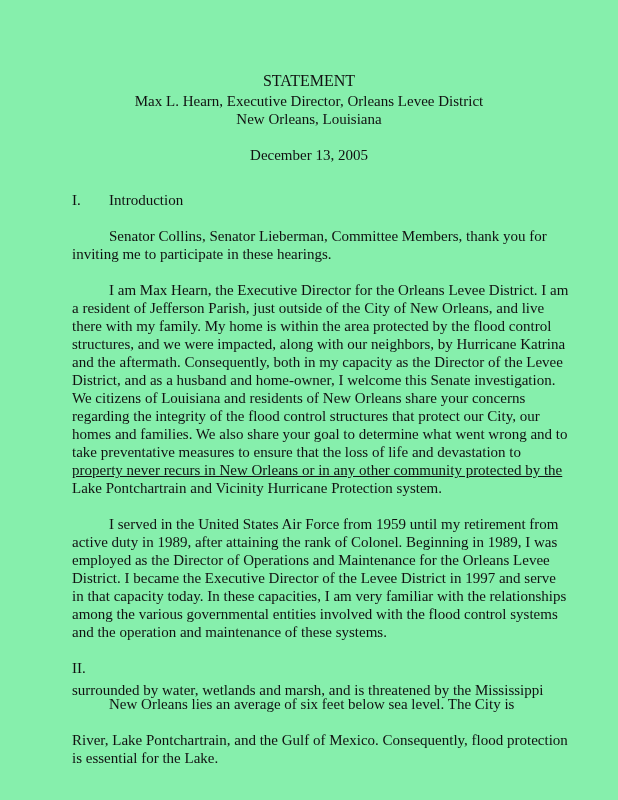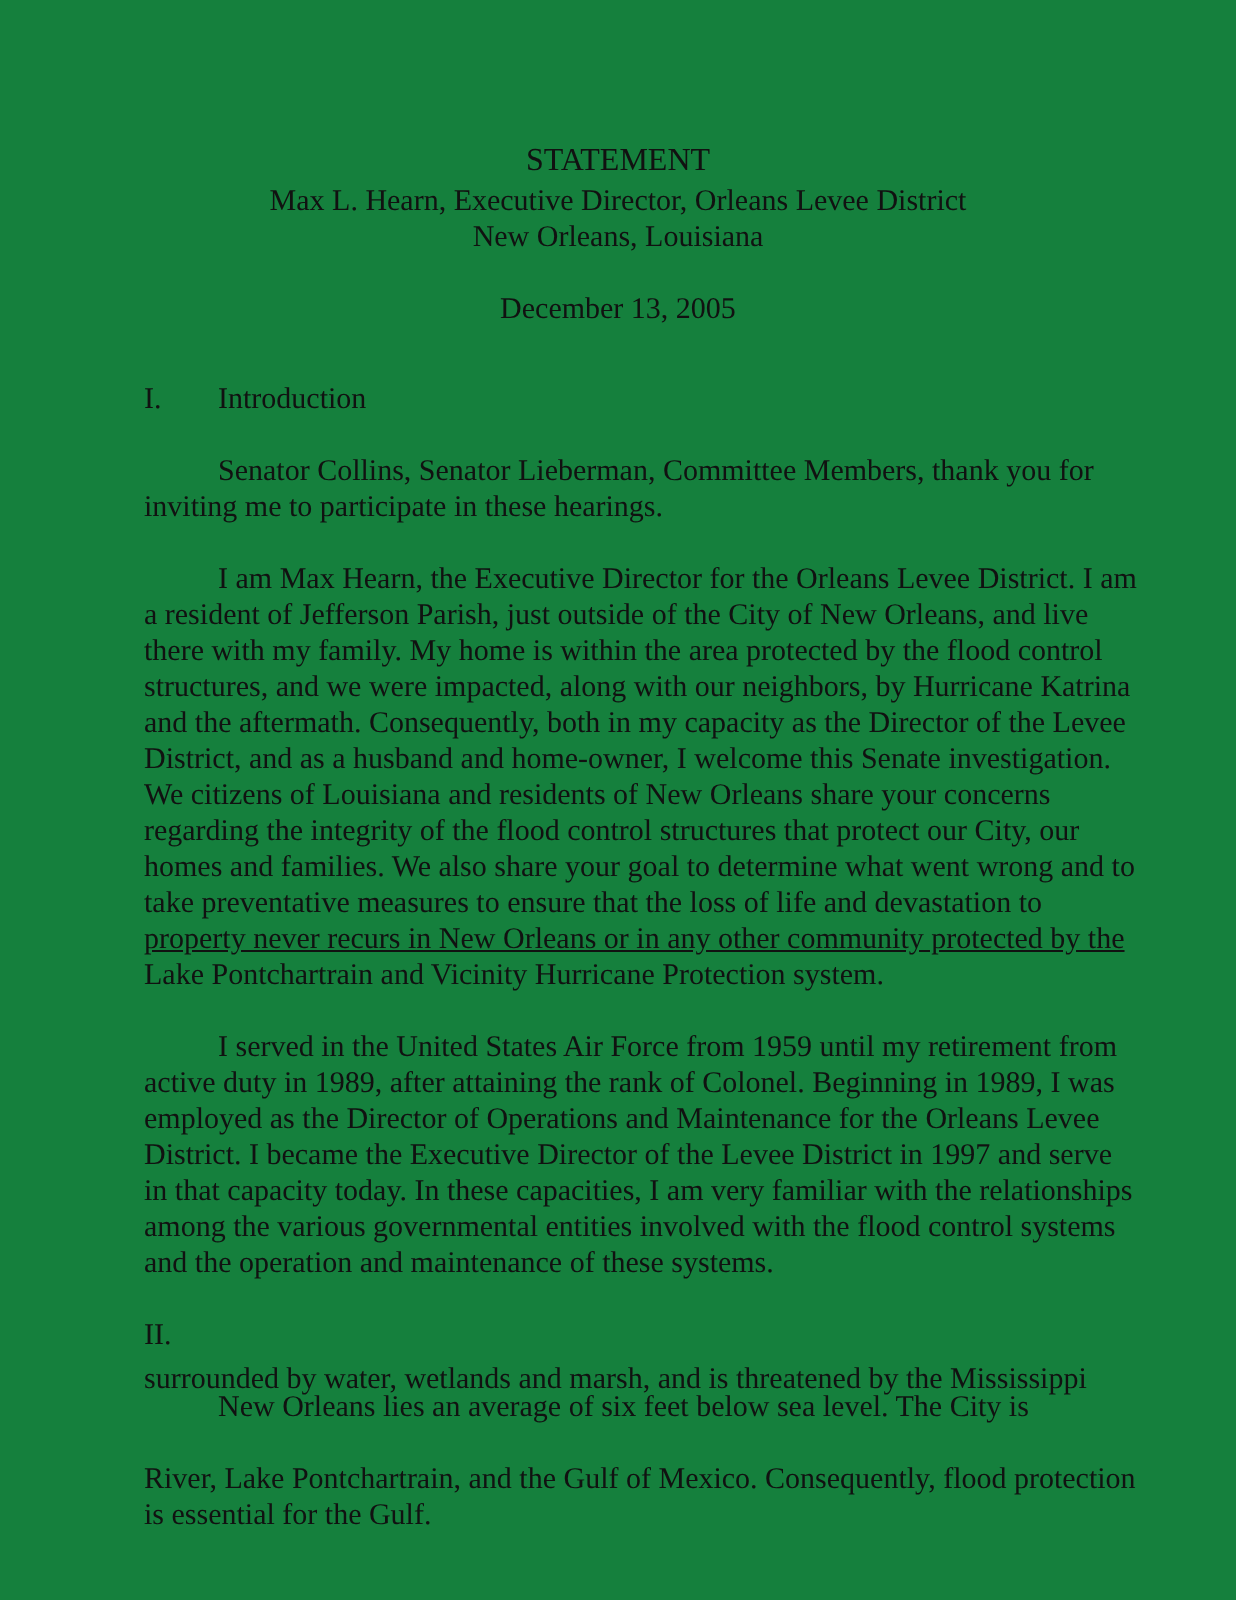--- a/index.html
+++ b/index.html
@@ -1,18 +1,18 @@
 <!DOCTYPE html>
 <html><head>
 <meta charset="utf-8">
 <style>
   html, body { margin: 0; padding: 0; background: #ffffff; }
   body { width: 618px; height: 800px; position: relative; overflow: hidden;
          font-family: "Liberation Serif", "DejaVu Serif", serif; color: #111; }
-  .page { position: absolute; left: 0; top: 0; width: 618px; height: 800px; background: #15803d; }
+  .page { position: absolute; left: 0; top: 0; width: 618px; height: 800px; background: #86efac; }
   .center { position: absolute; left: 0; width: 618px; text-align: center; font-size: 15px; line-height: 18px; white-space: nowrap; }
   .title { font-size: 16px; }
   .line { position: absolute; left: 72px; font-size: 15px; line-height: 18px; white-space: nowrap; }
   .indent { left: 109px; }
   .num { position: absolute; left: 72px; font-size: 15px; line-height: 18px; }
   .head { position: absolute; left: 109px; font-size: 15px; line-height: 18px; white-space: nowrap; }
 </style>
 </head>
 <body>
 
@@ -55,16 +55,16 @@
     <div class="line" style="top:605px;">among the various governmental entities involved with the flood control systems</div>
     <div class="line" style="top:623px;">and the operation and maintenance of these systems.</div>
   </div>
 
   <div class="num" style="top:659px;">II.</div>
 
   <div>
     <div class="line indent" style="top:695px;">New Orleans lies an average of six feet below sea level.  The City is</div>
     <div class="line" style="top:681px;">surrounded by water, wetlands and marsh, and is threatened by the Mississippi</div>
     <div class="line" style="top:731px;">River, Lake Pontchartrain, and the Gulf of Mexico.  Consequently, flood protection</div>
-    <div class="line" style="top:749px;">is essential for the Gulf.</div>
+    <div class="line" style="top:749px;">is essential for the Lake.</div>
   </div>
 
 </div>
 
 </body></html>

